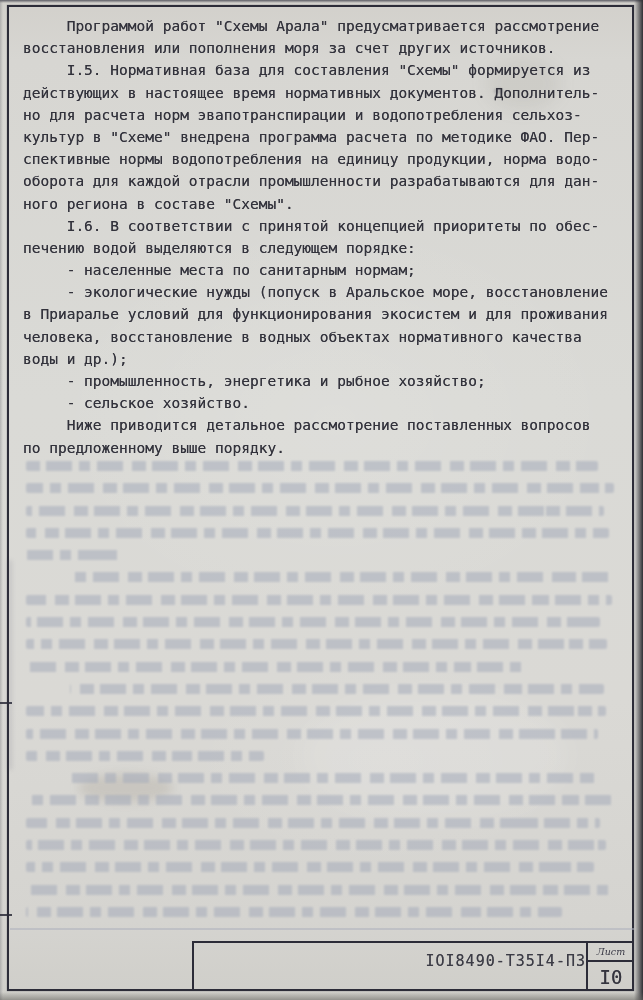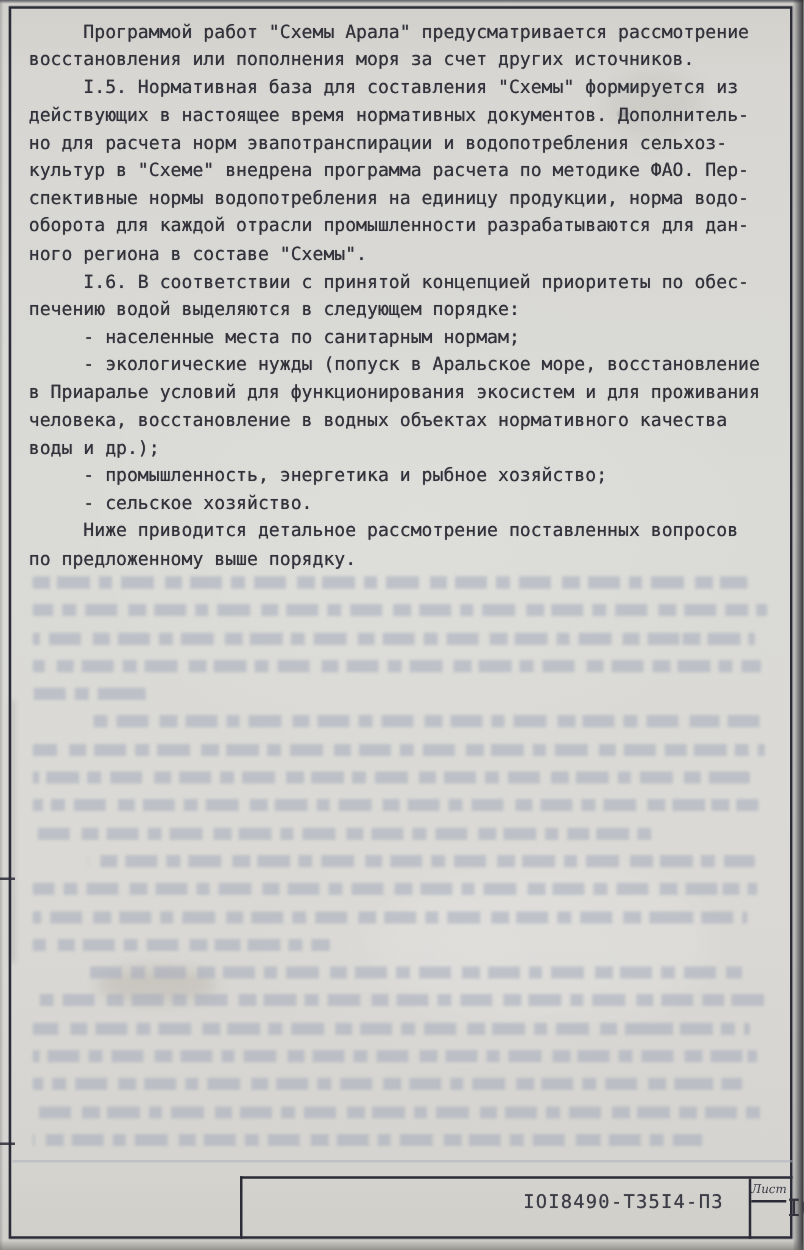--- a/index.html
+++ b/index.html
@@ -58,22 +58,22 @@
   .s5{left:8px;top:560px;width:4px;height:210px;filter:blur(2px);border-radius:2px;
       background:rgba(70,70,95,0.14);}
   
   .title-block{position:absolute;left:192px;top:941px;width:442px;height:50px;
     box-sizing:border-box;border-top:2px solid #2c2c38;border-left:2px solid #2c2c38;
     display:flex;}
   .tb-main{flex:1;display:flex;align-items:center;justify-content:flex-end;
     box-sizing:border-box;}
   .doc-number{font-size:15px;letter-spacing:1px;color:#3c3c46;
     text-shadow:0 0 0.6px rgba(60,60,72,0.7);transform:translateY(-6px);}
-  .tb-sheet{width:35px;box-sizing:border-box;border-left:2px solid #2c2c38;
-    display:flex;flex-direction:row;margin-left:20px;}
+  .tb-sheet{width:48px;box-sizing:border-box;border-left:2px solid #2c2c38;
+    display:flex;flex-direction:column;}
   .tb-sheet-label{height:19px;box-sizing:border-box;border-bottom:2px solid #2c2c38;
     display:flex;align-items:center;justify-content:center;
     font-family:"DejaVu Serif",serif;font-style:italic;font-size:9.5px;color:#3a3a46;}
   .tb-sheet-num{flex:1;display:flex;align-items:center;justify-content:center;
     font-size:19px;color:#34343e;text-shadow:0 0 0.6px rgba(52,52,62,0.7);}
 </style>
 </head>
 <body>
 
 <div class="page">

